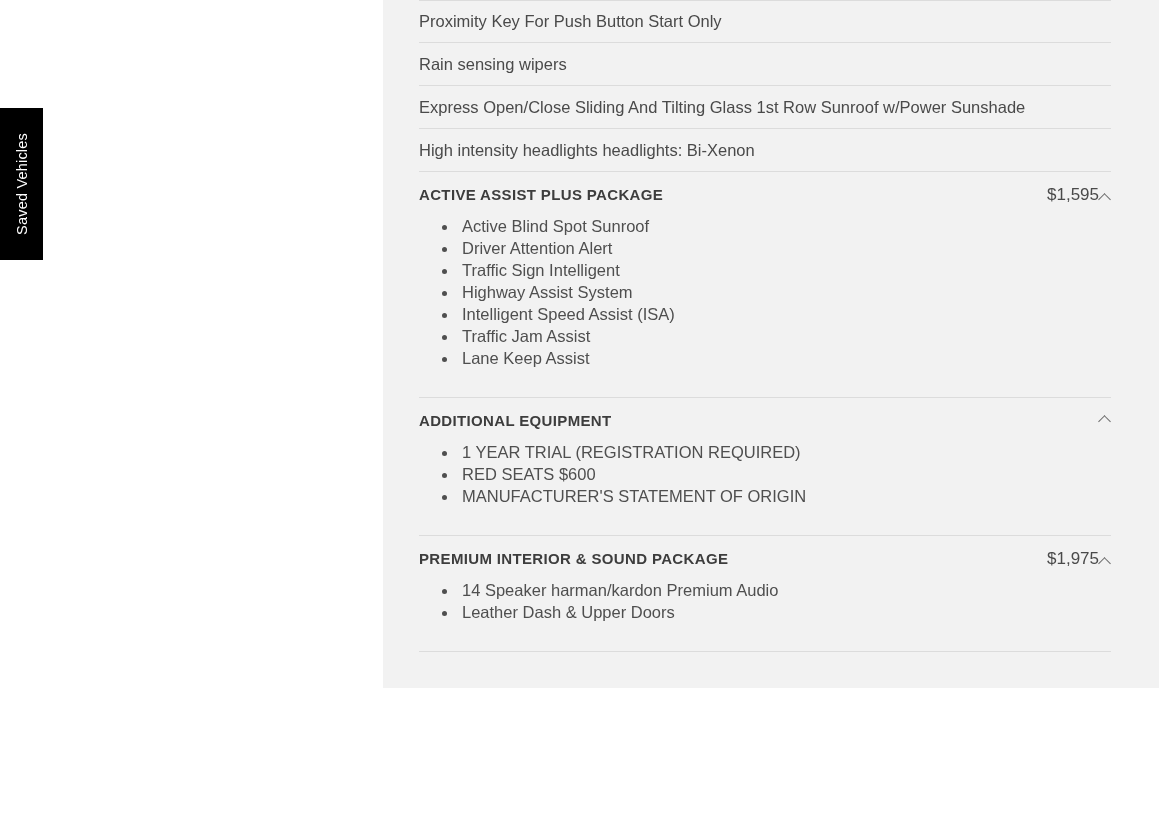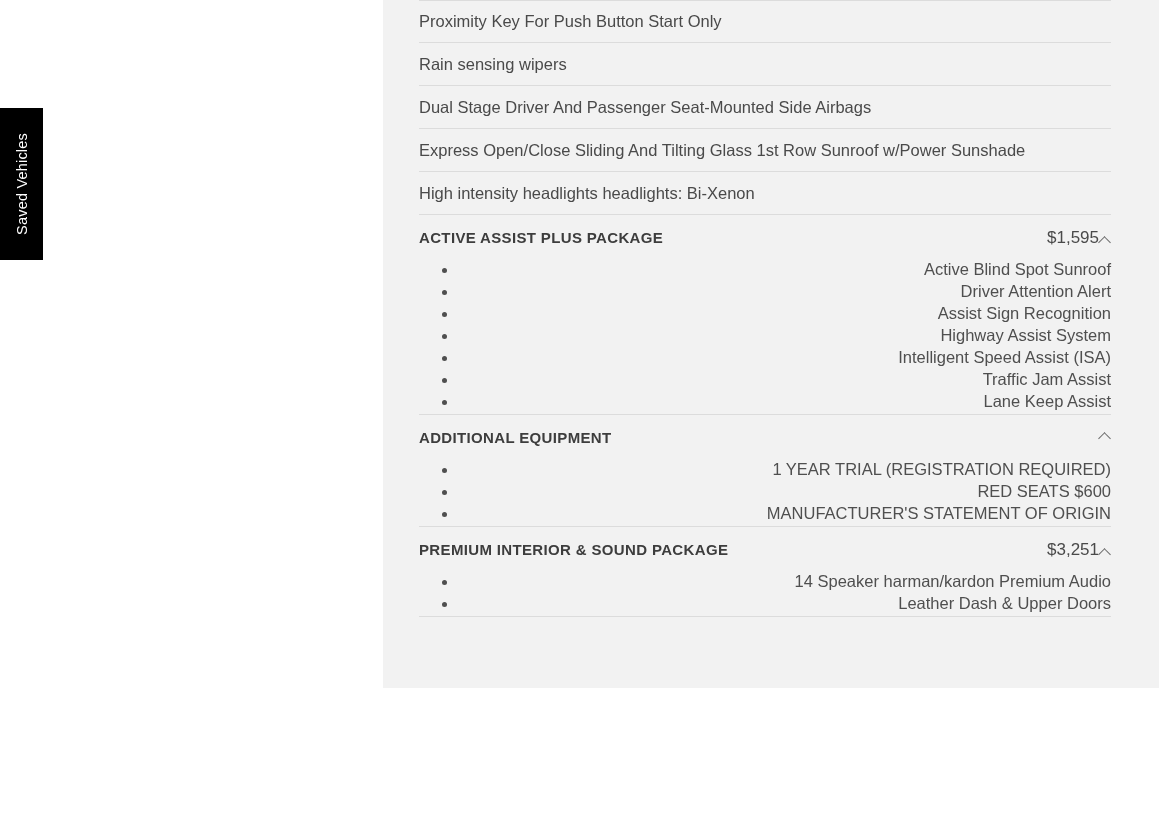--- a/index.html
+++ b/index.html
@@ -44,21 +44,20 @@
 
   
   #content-panel {
     position: absolute;
     left: 383px;
     top: 0;
     width: 776px;
     height: 688px;
     background: #f2f2f2;
     overflow: hidden;
-    text-align: right;
   }
 
   .list-inner {
     position: absolute;
     left: 36px;
     top: 0;
     width: 692px;
   }
 
   
@@ -71,21 +70,21 @@
     font-size: 16.5px;
     box-sizing: border-box;
   }
   .feature-row:first-child {
     border-top: 1px solid #dcdcdc;
   }
 
   
   .package {
     border-bottom: 1px solid #dcdcdc;
-    padding: 13px 0 2px 0;
+    padding: 13px 0 28px 0;
   }
   .pkg-head {
     display: flex;
     align-items: flex-start;
     justify-content: space-between;
     cursor: pointer;
   }
   .pkg-title {
     font-size: 15px;
     font-weight: bold;
@@ -150,36 +149,35 @@
 
   <div id="saved-tab">
     <span class="vert-text">Saved Vehicles</span>
   </div>
 
   <div id="content-panel">
     <div class="list-inner">
 
       <div class="feature-row">Proximity Key For Push Button Start Only</div>
       <div class="feature-row">Rain sensing wipers</div>
-      <div class="feature-row">Dual Stage Driver And Passenger Seat-Mounted Side Airbags</div>
       <div class="feature-row">Express Open/Close Sliding And Tilting Glass 1st Row Sunroof w/Power Sunshade</div>
       <div class="feature-row">High intensity headlights headlights: Bi-Xenon</div>
 
       <div class="package">
         <div class="pkg-head">
           <div class="pkg-title">ACTIVE ASSIST PLUS PACKAGE</div>
           <div class="pkg-right">
             <span class="pkg-price">$1,595</span>
             <span class="chev"></span>
           </div>
         </div>
         <ul class="pkg-items">
           <li>Active Blind Spot Sunroof</li>
           <li>Driver Attention Alert</li>
-          <li>Assist Sign Recognition</li>
+          <li>Traffic Sign Intelligent</li>
           <li>Highway Assist System</li>
           <li>Intelligent Speed Assist (ISA)</li>
           <li>Traffic Jam Assist</li>
           <li>Lane Keep Assist</li>
         </ul>
       </div>
 
       <div class="package">
         <div class="pkg-head">
           <div class="pkg-title">ADDITIONAL EQUIPMENT</div>
@@ -192,21 +190,21 @@
           <li>1 YEAR TRIAL (REGISTRATION REQUIRED)</li>
           <li>RED SEATS $600</li>
           <li>MANUFACTURER'S STATEMENT OF ORIGIN</li>
         </ul>
       </div>
 
       <div class="package">
         <div class="pkg-head">
           <div class="pkg-title">PREMIUM INTERIOR &amp; SOUND PACKAGE</div>
           <div class="pkg-right">
-            <span class="pkg-price">$3,251</span>
+            <span class="pkg-price">$1,975</span>
             <span class="chev"></span>
           </div>
         </div>
         <ul class="pkg-items">
           <li>14 Speaker harman/kardon Premium Audio</li>
           <li>Leather Dash &amp; Upper Doors</li>
         </ul>
       </div>
 
 

